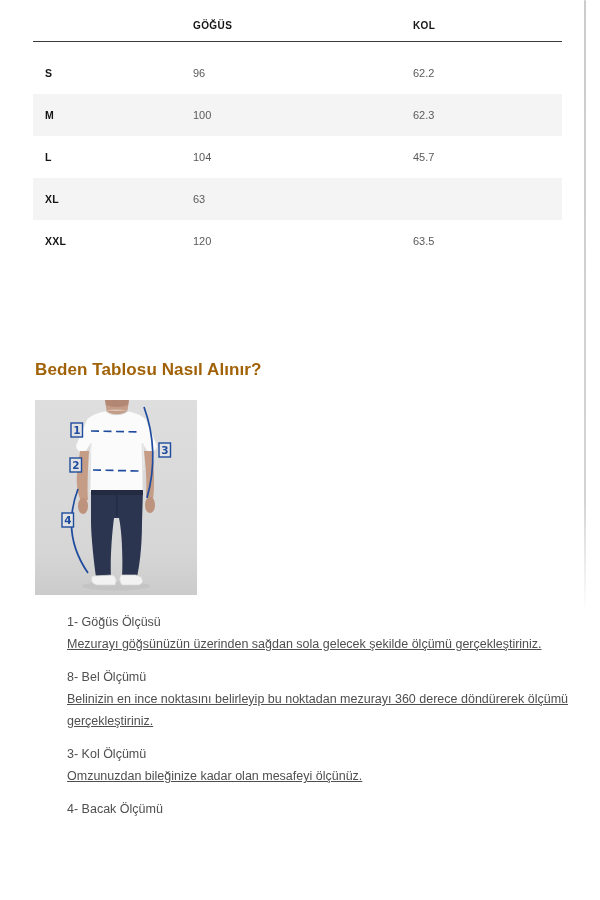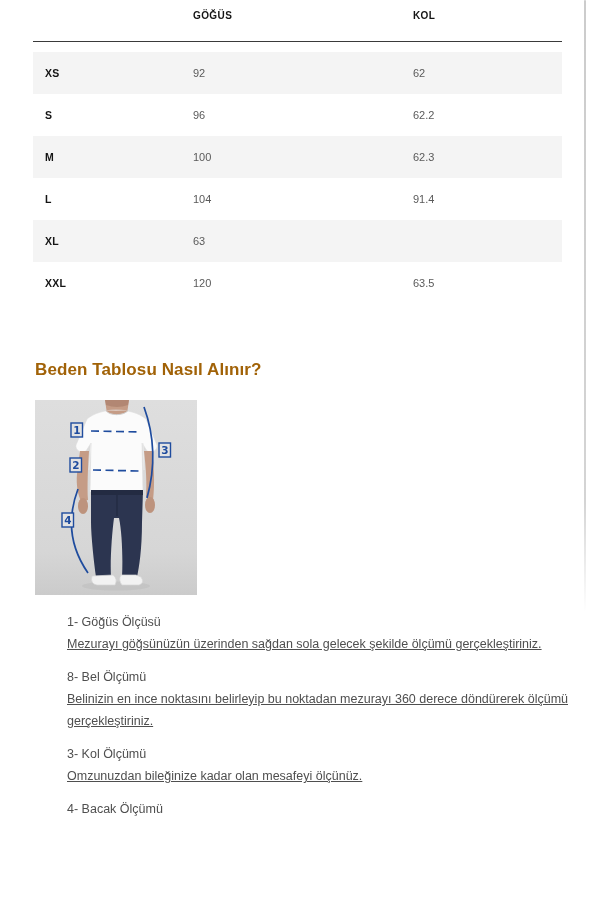--- a/index.html
+++ b/index.html
@@ -7,21 +7,21 @@
   body {
     width:600px; height:900px; position:relative; overflow:hidden;
     font-family:"Liberation Sans", sans-serif;
     -webkit-font-smoothing:antialiased;
   }
   .page { position:absolute; inset:0; }
 
   
   .size-table { position:absolute; left:33px; top:0; width:529px; }
   .thead {
-    height:42px; display:flex; align-items:flex-end; padding-bottom:20px;
+    height:42px; display:flex; align-items:flex-end; padding-bottom:10px;
     border-bottom:1px solid #3a3a3a;
     font-weight:bold; font-size:10px; letter-spacing:.4px; color:#141414;
   }
   .tbody { margin-top:10px; }
   .trow { height:42px; display:flex; align-items:center; font-size:11px; color:#5a5a5a; }
   .trow.shaded { background:#f4f4f4; }
   .c1 { width:160px; padding-left:12px; }
   .c2 { width:220px; }
   .c3 { flex:1; }
   .size-cell { font-weight:bold; color:#141414; font-size:10.5px; letter-spacing:.3px; }
@@ -54,39 +54,34 @@
 
 <div class="page">
 
   <div class="size-table">
     <div class="thead">
       <div class="c1"></div>
       <div class="c2">GÖĞÜS</div>
       <div class="c3">KOL</div>
     </div>
     <div class="tbody">
-      <div class="trow shaded">
-        <div class="c1 size-cell">XS</div>
-        <div class="c2">92</div>
-        <div class="c3">62</div>
-      </div>
       <div class="trow">
         <div class="c1 size-cell">S</div>
         <div class="c2">96</div>
         <div class="c3">62.2</div>
       </div>
       <div class="trow shaded">
         <div class="c1 size-cell">M</div>
         <div class="c2">100</div>
         <div class="c3">62.3</div>
       </div>
       <div class="trow">
         <div class="c1 size-cell">L</div>
         <div class="c2">104</div>
-        <div class="c3">91.4</div>
+        <div class="c3">45.7</div>
       </div>
       <div class="trow shaded">
         <div class="c1 size-cell">XL</div>
         <div class="c3">63</div>
       </div>
       <div class="trow">
         <div class="c1 size-cell">XXL</div>
         <div class="c2">120</div>
         <div class="c3">63.5</div>
       </div>

